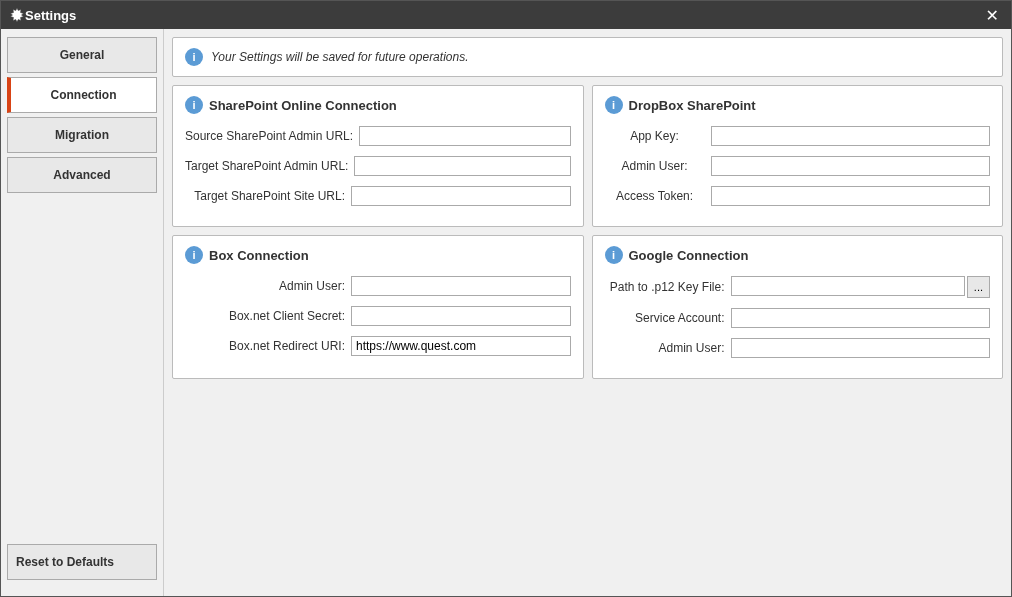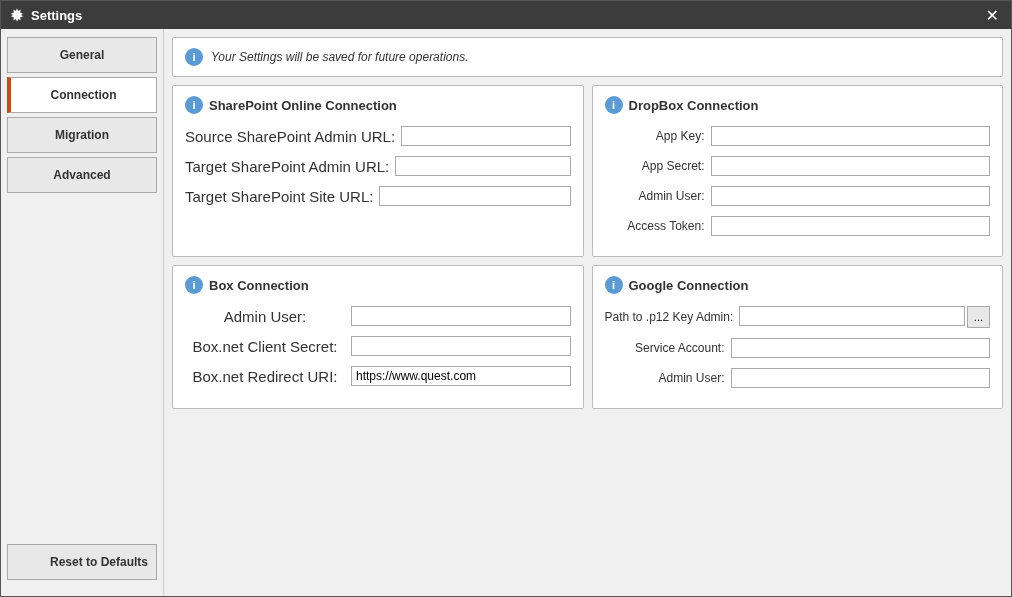--- a/index.html
+++ b/index.html
@@ -28,21 +28,20 @@
       align-items: center;
       justify-content: space-between;
       padding: 4px 8px;
       height: 28px;
       flex-shrink: 0;
     }
 
     .titlebar-left {
       display: flex;
       align-items: center;
-      gap: 6px;
     }
 
     .titlebar-icon {
       width: 16px;
       height: 16px;
       display: flex;
       align-items: center;
       justify-content: center;
     }
 
@@ -98,21 +97,21 @@
       border-left-color: #d84315;
     }
 
     .sidebar-spacer {
       flex: 1;
     }
 
     .sidebar-reset {
       width: 100%;
       padding: 10px 8px;
-      text-align: right;
+      text-align: left;
       border: 1px solid #aaa;
       background: #e8e8e8;
       cursor: pointer;
       font-size: 12px;
       font-weight: bold;
       color: #333;
       margin-bottom: 8px;
     }
 
     
@@ -173,29 +172,29 @@
 
     .form-row {
       display: flex;
       align-items: center;
       margin-bottom: 10px;
       gap: 6px;
     }
 
     .form-label {
       min-width: 160px;
-      text-align: center;
-      color: #333;
-      font-size: 15px;
+      text-align: right;
+      color: #333;
+      font-size: 12px;
       flex-shrink: 0;
     }
 
     .form-label-short {
       min-width: 100px;
-      text-align: right;
+      text-align: center;
       color: #333;
       font-size: 12px;
       flex-shrink: 0;
     }
 
     .form-input {
       flex: 1;
       height: 20px;
       border: 1px solid #aaa;
       background: #fff;
@@ -292,28 +291,24 @@
           </div>
           <div class="form-row">
             <span class="form-label">Target SharePoint Site URL:</span>
             <input class="form-input" type="text" value="" style="">
           </div>
         </div>
 
         <div class="section-card">
           <div class="section-header">
             <div class="info-icon">i</div>
-            <span>DropBox Connection</span>
+            <span>DropBox SharePoint</span>
           </div>
           <div class="form-row">
             <span class="form-label-short">App Key:</span>
-            <input class="form-input" type="text" value="" style="">
-          </div>
-          <div class="form-row">
-            <span class="form-label-short">App Secret:</span>
             <input class="form-input" type="text" value="" style="">
           </div>
           <div class="form-row">
             <span class="form-label-short">Admin User:</span>
             <input class="form-input" type="text" value="" style="">
           </div>
           <div class="form-row">
             <span class="form-label-short">Access Token:</span>
             <input class="form-input" type="text" value="" style="">
           </div>
@@ -340,21 +335,21 @@
             <input class="form-input" type="text" value="https://www.quest.com" style="">
           </div>
         </div>
 
         <div class="section-card">
           <div class="section-header">
             <div class="info-icon">i</div>
             <span>Google Connection</span>
           </div>
           <div class="form-row">
-            <span class="google-form-label">Path to .p12 Key Admin:</span>
+            <span class="google-form-label">Path to .p12 Key File:</span>
             <div class="form-input-with-btn">
               <input class="form-input" type="text" value="" style="">
               <button class="browse-btn">...</button>
             </div>
           </div>
           <div class="form-row">
             <span class="google-form-label">Service Account:</span>
             <input class="form-input" type="text" value="" style="">
           </div>
           <div class="form-row">

